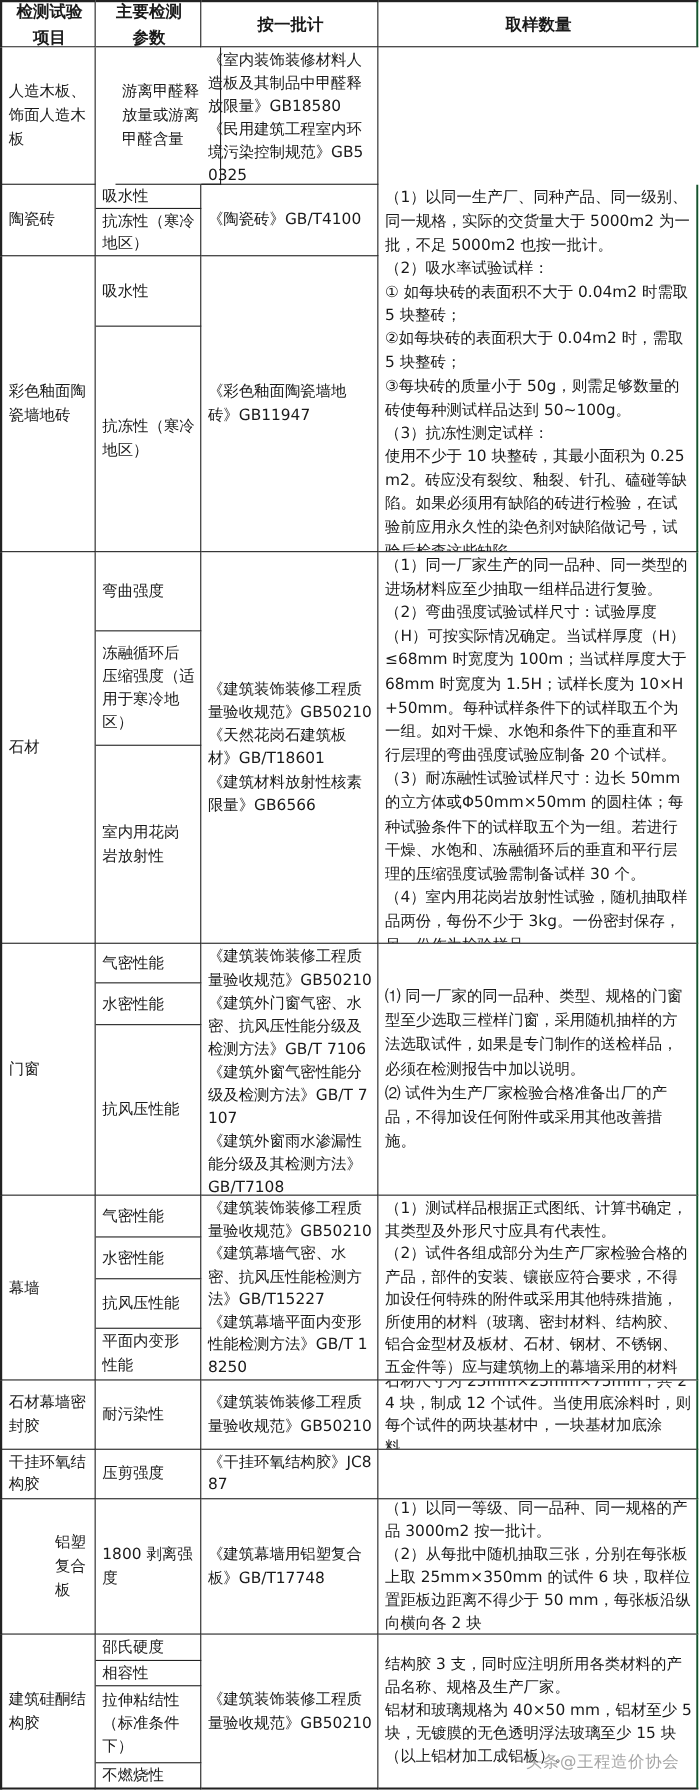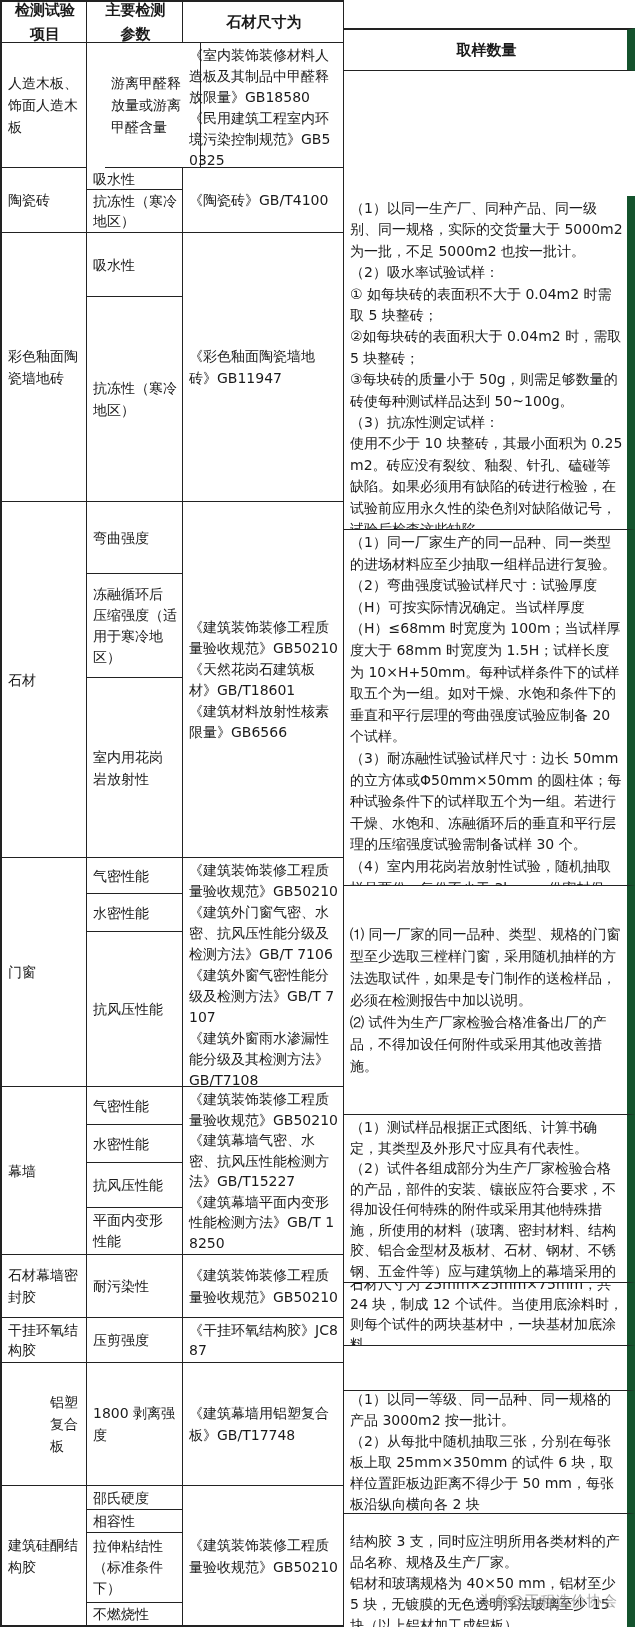--- a/index.html
+++ b/index.html
@@ -5,34 +5,34 @@
   html, body { margin:0; padding:0; background:#ffffff; }
   body { width:635px; height:1627px; overflow:hidden; position:relative;
          font-family:"DejaVu Sans","Liberation Sans",sans-serif; color:#1a1a1a; }
   .tbl { position:absolute; left:0; top:0; width:635px; height:1627px; }
   .cell { position:absolute; box-sizing:border-box; border-right:1px solid #222; border-bottom:1px solid #222;
           font-size:14px; line-height:22px; padding:2px 4px 2px 6px; overflow:hidden; white-space:pre-wrap; word-break:break-all; }
   .vcenter { display:flex; align-items:center; }
   .hdr { font-weight:bold; justify-content:center; text-align:center; font-size:15px; line-height:24px; }
   .topline { border-top:2px solid #222; }
   .leftline { border-left:2px solid #222; }
-  .rightline { border-right:8px solid #14532d;margin-top:28px; }
+  .rightline { border-right:2px solid #14532d; }
   .bottomline { border-bottom:2px solid #222; }
   .watermark { position:absolute; left:478px; top:1592px; font-size:15px; color:#888; opacity:0.75; letter-spacing:0.5px; }
 </style>
 </head>
 <body>
 
 <div class="tbl">
 
   <div class="cell vcenter hdr topline leftline" style="left:0;top:0;width:87px;height:43px;">检测试验
 项目</div>
   <div class="cell vcenter hdr topline" style="left:87px;top:0;width:96px;height:43px;">主要检测
 参数</div>
-  <div class="cell vcenter hdr topline" style="left:183px;top:0;width:161px;height:43px;">石材尺寸为</div>
+  <div class="cell vcenter hdr topline" style="left:183px;top:0;width:161px;height:43px;">按一批计</div>
   <div class="cell vcenter hdr topline rightline" style="left:344px;top:0;width:291px;height:43px;">取样数量</div>
 
   <div class="cell vcenter leftline" style="left:0;top:43px;width:87px;height:125px;">人造木板、
 饰面人造木
 板</div>
   <div class="cell vcenter" style="left:105px;top:43px;width:96px;height:125px;">游离甲醛释
 放量或游离
 甲醛含量</div>
   <div class="cell" style="left:183px;top:43px;width:161px;height:125px;line-height:21px;">《室内装饰装修材料人造板及其制品中甲醛释放限量》GB18580
 《民用建筑工程室内环境污染控制规范》GB50325</div>

